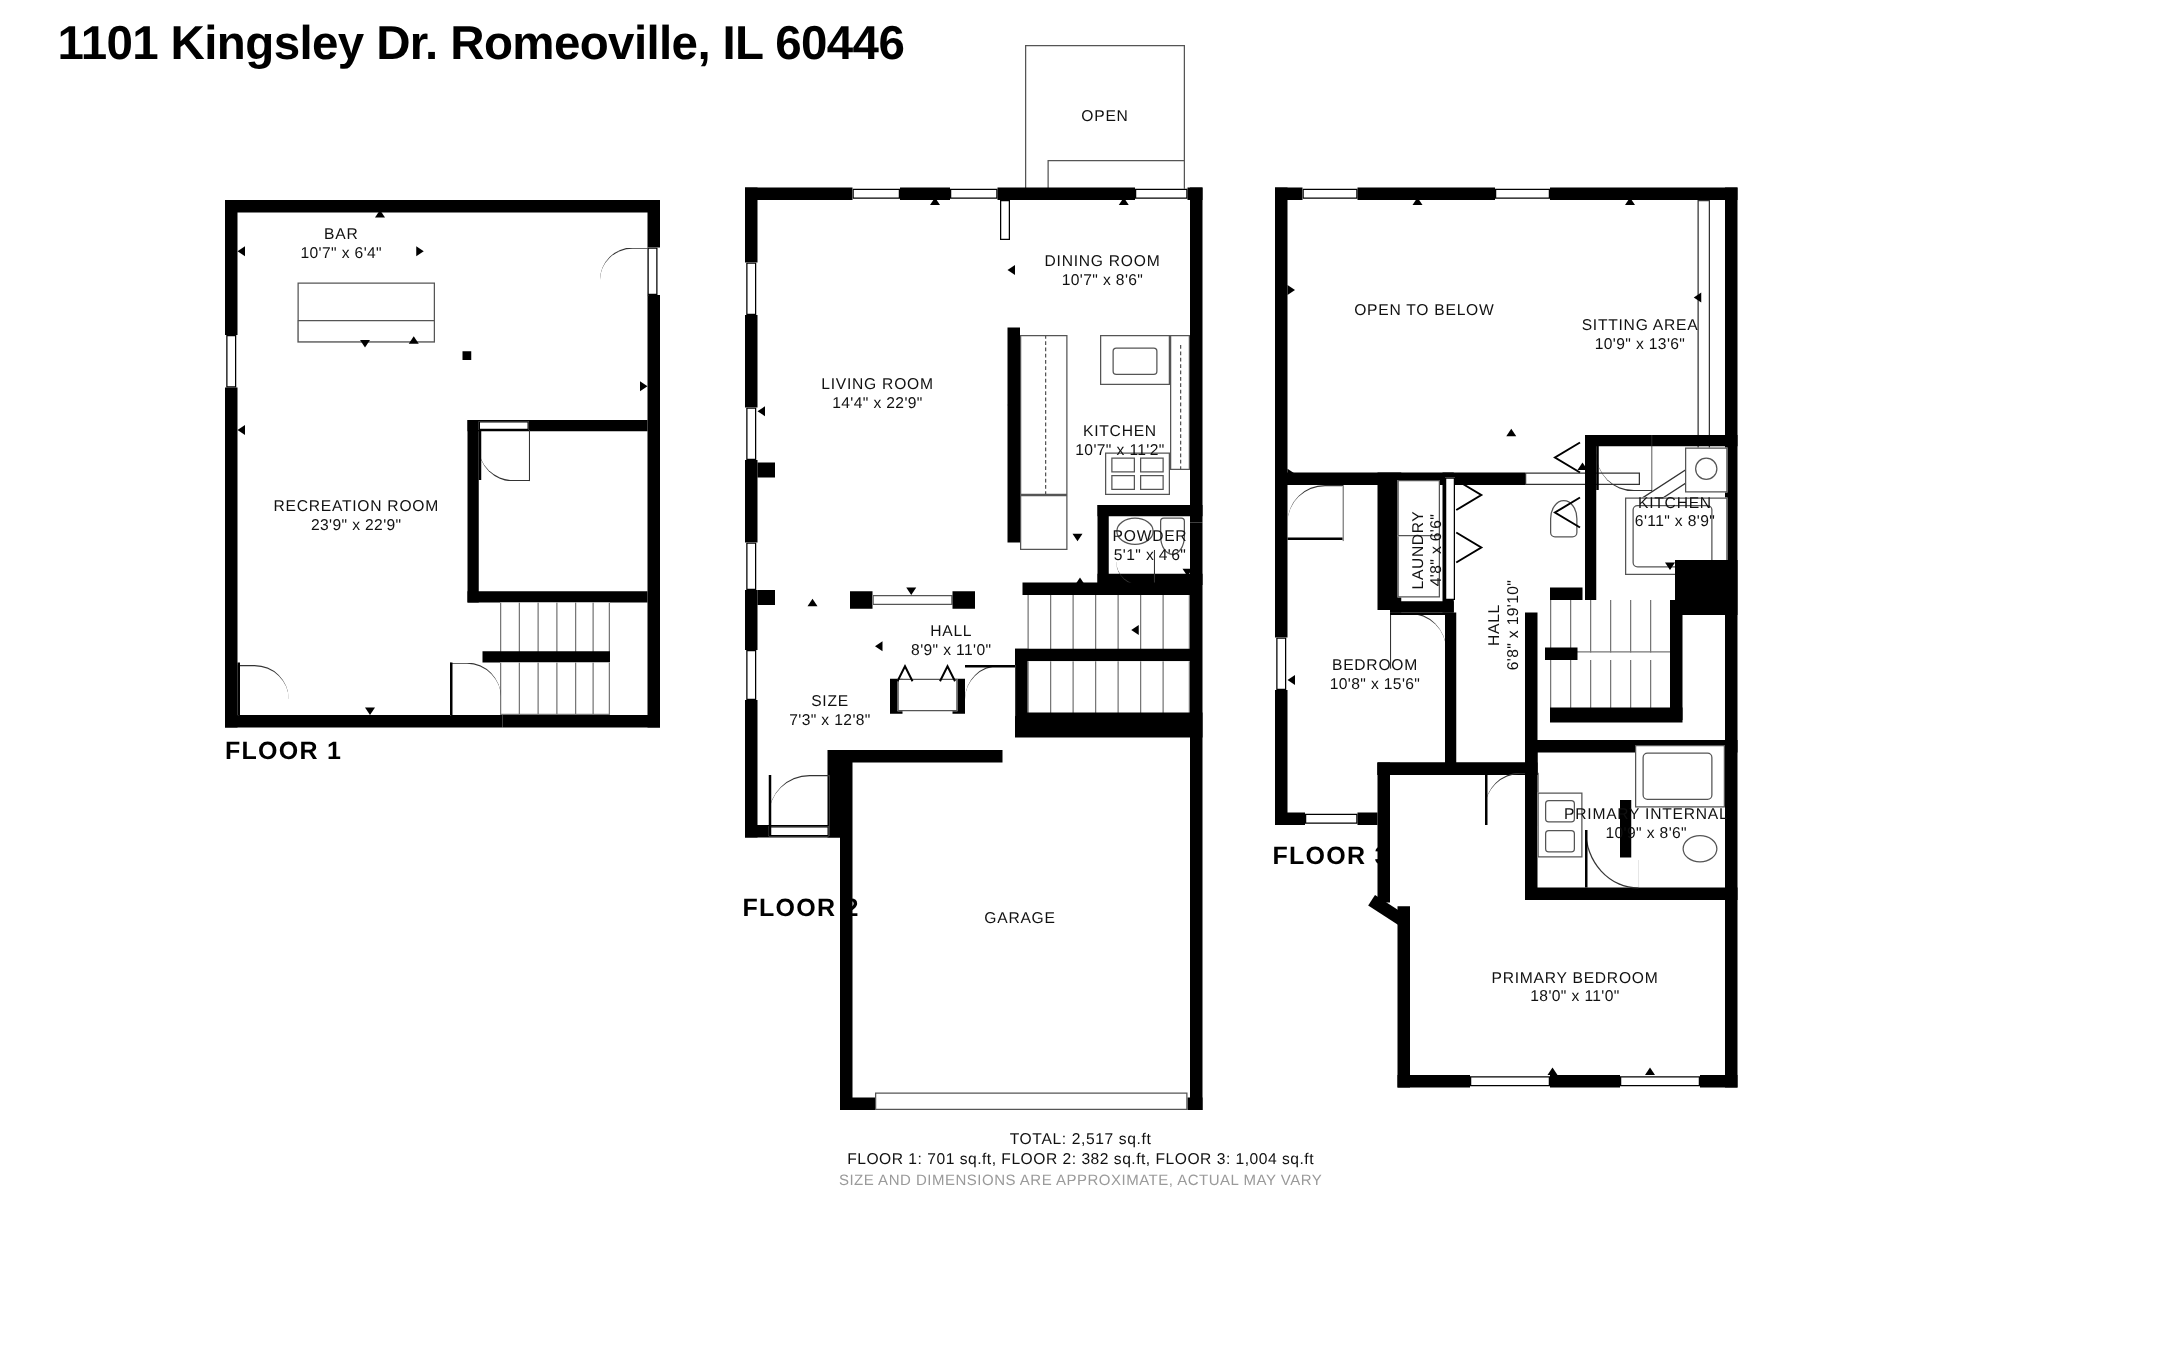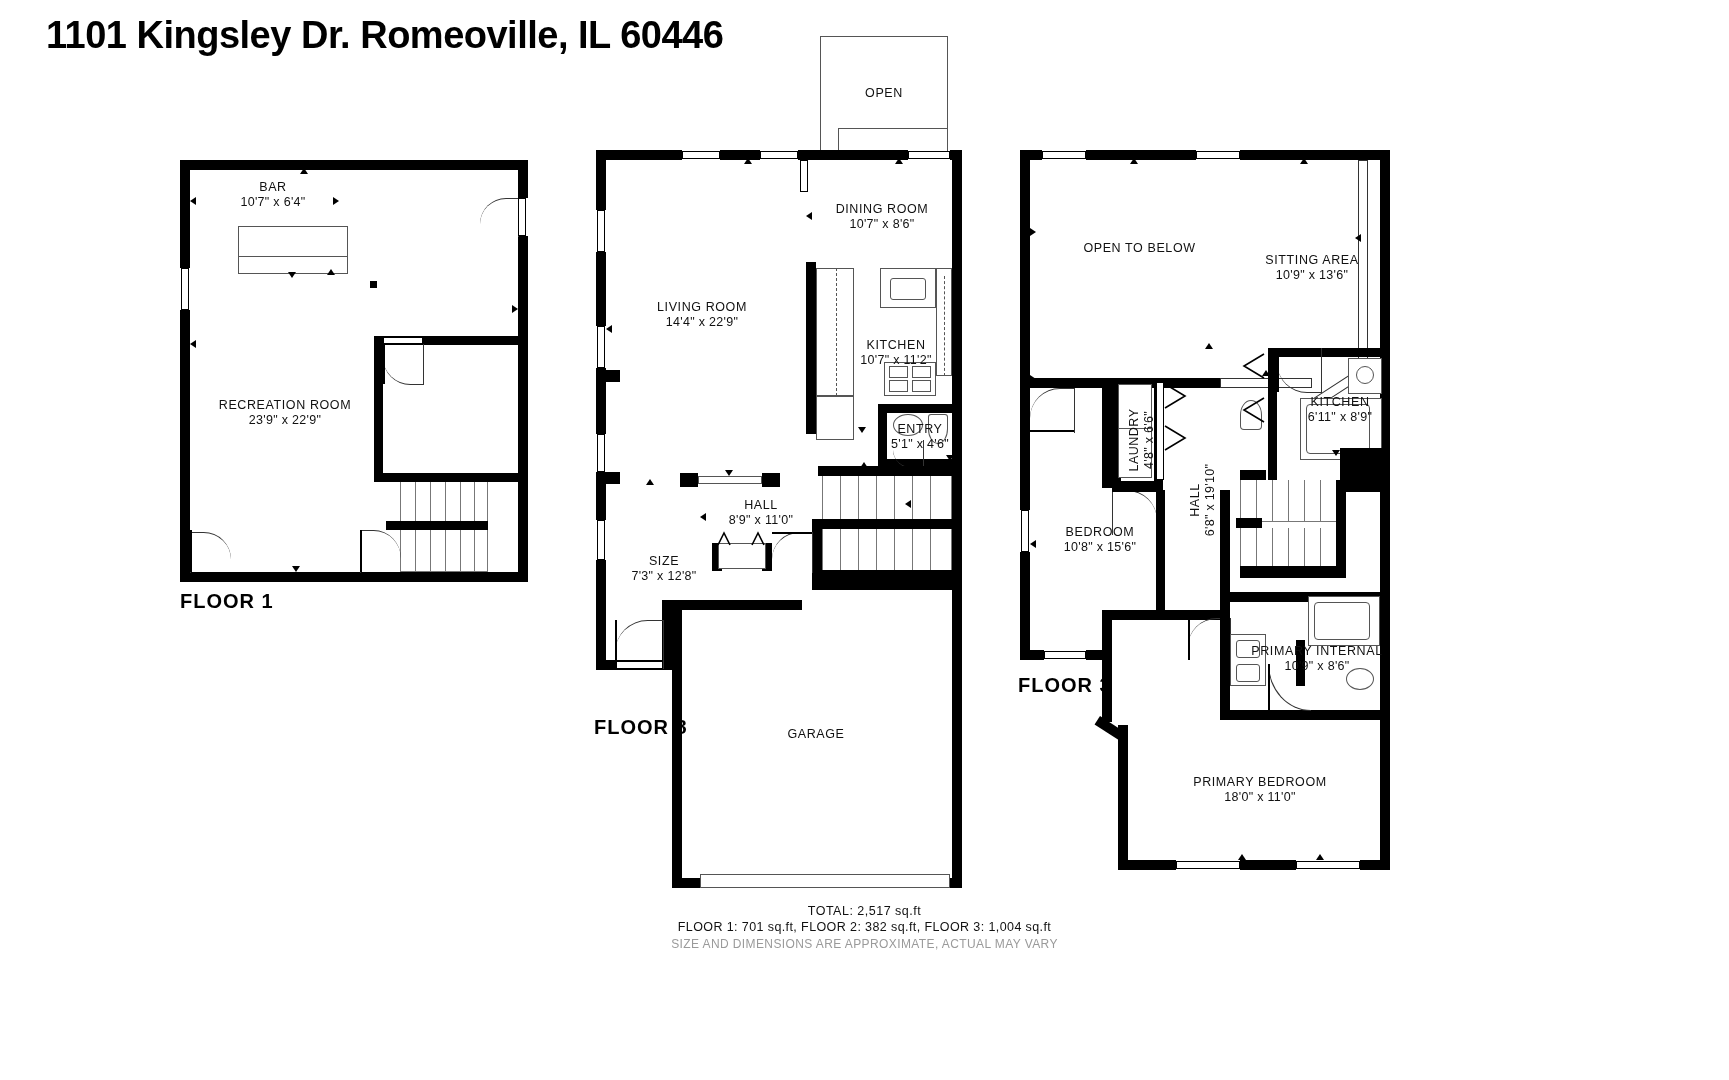--- a/index.html
+++ b/index.html
@@ -255,36 +255,36 @@
     </div>
     <div class="lbl" style="left:640px;top:300px;width:124px;">
       <div>LIVING ROOM</div>
       <div class="d">14'4" x 22'9"</div>
     </div>
     <div class="lbl" style="left:840px;top:338px;width:112px;">
       <div>KITCHEN</div>
       <div class="d">10'7" x 11'2"</div>
     </div>
     <div class="lbl" style="left:874px;top:422px;width:92px;">
-      <div>ENTRY</div>
+      <div>POWDER</div>
       <div class="d">5'1" x 4'6"</div>
     </div>
     <div class="lbl" style="left:705px;top:498px;width:112px;">
       <div>HALL</div>
       <div class="d">8'9" x 11'0"</div>
     </div>
     <div class="lbl" style="left:608px;top:554px;width:112px;">
       <div>SIZE</div>
       <div class="d">7'3" x 12'8"</div>
     </div>
     <div class="lbl" style="left:760px;top:727px;width:112px;">
       <div>GARAGE</div>
     </div>
 
-    <div class="floorlbl" style="left:594px;top:716px;">FLOOR 8</div>
+    <div class="floorlbl" style="left:594px;top:716px;">FLOOR 2</div>
   </div>
 
   <div>
 
     <div class="wall" style="left:1020px;top:150px;width:22px;height:10px;"></div>
     <div class="win" style="left:1042px;top:151px;width:44px;height:8px;"></div>
     <div class="wall" style="left:1086px;top:150px;width:110px;height:10px;"></div>
     <div class="win" style="left:1196px;top:151px;width:44px;height:8px;"></div>
     <div class="wall" style="left:1240px;top:150px;width:150px;height:10px;"></div>
 

